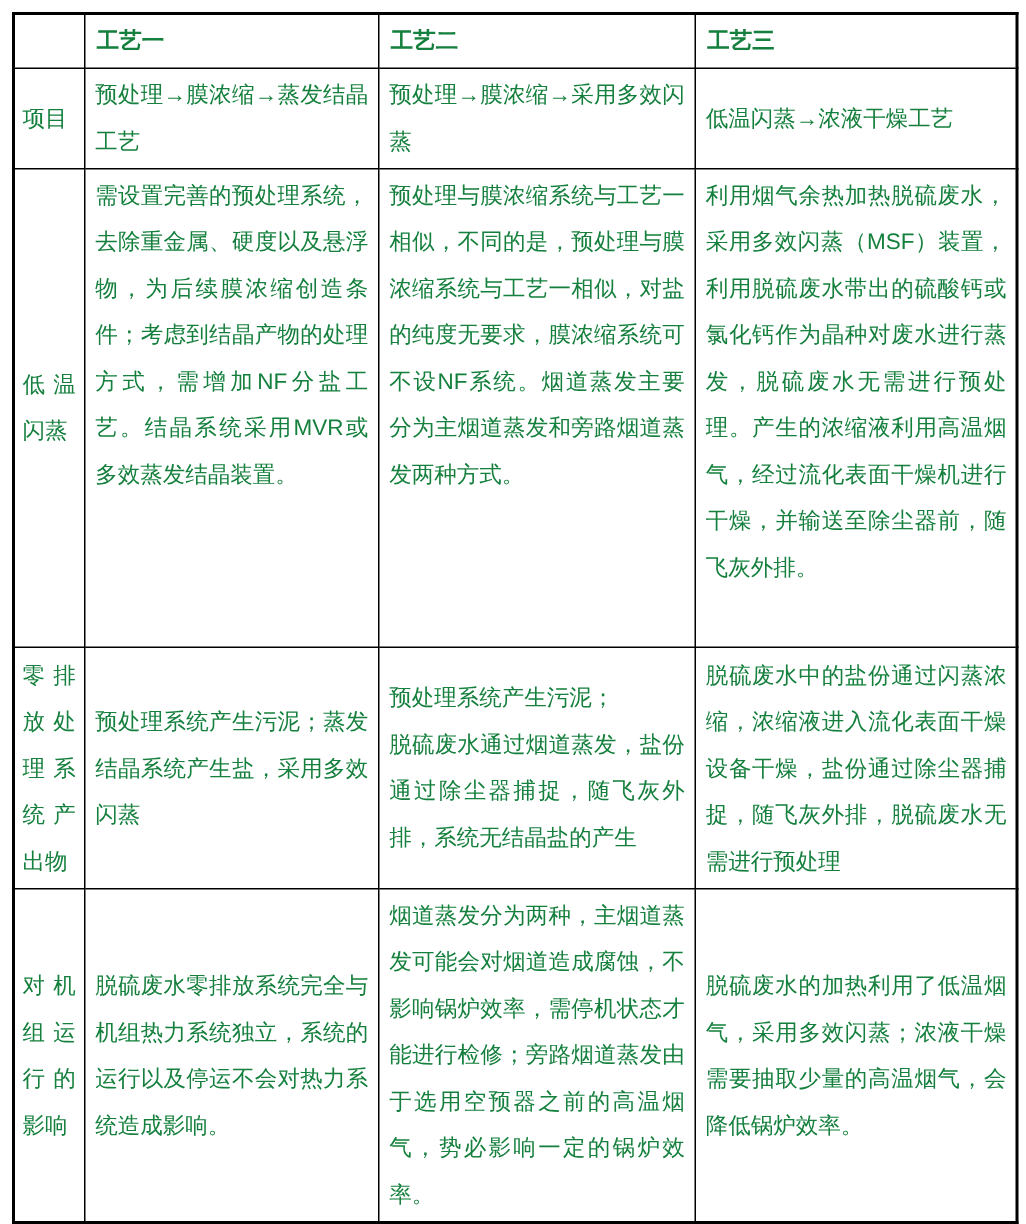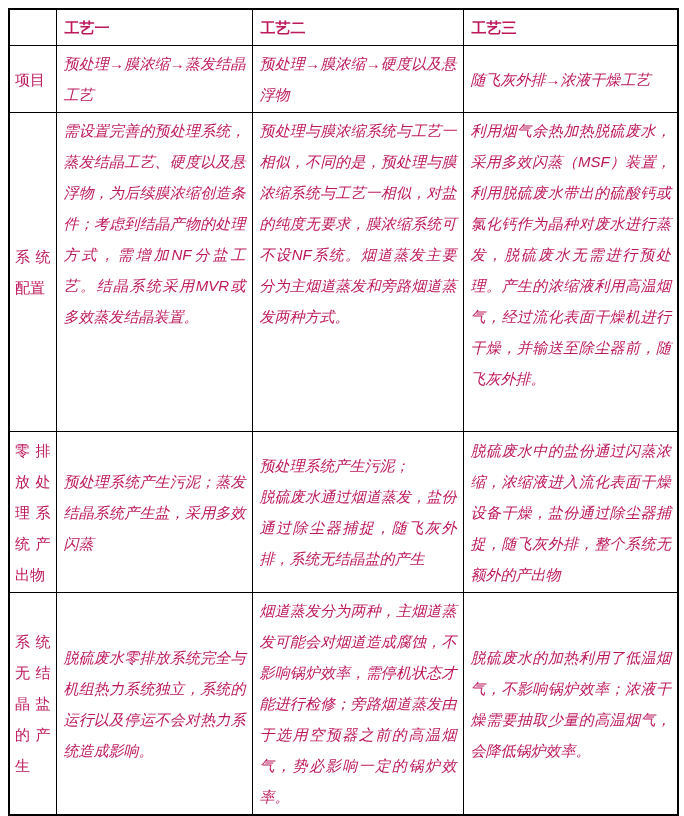--- a/index.html
+++ b/index.html
@@ -9,21 +9,21 @@
     width: 684px;
     height: 816px;
     font-family: "Liberation Sans", sans-serif;
   }
   .doc-table {
     border-collapse: collapse;
     table-layout: fixed;
     width: 669px;
     margin: 8px 0 0 8px;
     border: 2px solid #000000;
-    color: #be185d;
+    color: #15803d;
     font-size: 15px;
   }
   .doc-table td {
     border: 1px solid #000000;
     box-sizing: border-box;
     vertical-align: middle;
     padding: 2px 6px 2px 7px;
     line-height: 31px;
     overflow: hidden;
   }
@@ -34,21 +34,20 @@
   }
   td.rowlabel {
     text-align: justify;
     text-justify: inter-character;
     padding: 2px 5px;
   }
   td.cell {
     text-align: justify;
     text-justify: inter-character;
     white-space: pre-wrap;
-    font-style: italic;
   }
   td.vtop {
     vertical-align: top;
   }
   tr.r-head   { height: 31px; }
   tr.r-proj   { height: 60px; }
   tr.r-sys    { height: 319px; }
   tr.r-output { height: 161px; }
   tr.r-impact { height: 221px; }
 </style>
@@ -66,39 +65,39 @@
     <tr class="r-head">
       <td class="rowlabel"></td>
       <td class="head">工艺一</td>
       <td class="head">工艺二</td>
       <td class="head">工艺三</td>
     </tr>
 
     <tr class="r-proj">
       <td class="rowlabel">项目</td>
       <td class="cell vtop">预处理→膜浓缩→蒸发结晶工艺</td>
-      <td class="cell vtop">预处理→膜浓缩→硬度以及悬浮物</td>
-      <td class="cell">随飞灰外排→浓液干燥工艺</td>
+      <td class="cell vtop">预处理→膜浓缩→采用多效闪蒸</td>
+      <td class="cell">低温闪蒸→浓液干燥工艺</td>
     </tr>
 
     <tr class="r-sys">
-      <td class="rowlabel">系统配置</td>
-      <td class="cell vtop">需设置完善的预处理系统，蒸发结晶工艺、硬度以及悬浮物，为后续膜浓缩创造条件；考虑到结晶产物的处理方式，需增加NF分盐工艺。结晶系统采用MVR或多效蒸发结晶装置。</td>
+      <td class="rowlabel">低温闪蒸</td>
+      <td class="cell vtop">需设置完善的预处理系统，去除重金属、硬度以及悬浮物，为后续膜浓缩创造条件；考虑到结晶产物的处理方式，需增加NF分盐工艺。结晶系统采用MVR或多效蒸发结晶装置。</td>
       <td class="cell vtop">预处理与膜浓缩系统与工艺一相似，不同的是，预处理与膜浓缩系统与工艺一相似，对盐的纯度无要求，膜浓缩系统可不设NF系统。烟道蒸发主要分为主烟道蒸发和旁路烟道蒸发两种方式。</td>
       <td class="cell vtop">利用烟气余热加热脱硫废水，采用多效闪蒸（MSF）装置，利用脱硫废水带出的硫酸钙或氯化钙作为晶种对废水进行蒸发，脱硫废水无需进行预处理。产生的浓缩液利用高温烟气，经过流化表面干燥机进行干燥，并输送至除尘器前，随飞灰外排。</td>
     </tr>
 
     <tr class="r-output">
       <td class="rowlabel">零排放处理系统产出物</td>
       <td class="cell">预处理系统产生污泥；蒸发结晶系统产生盐，采用多效闪蒸</td>
       <td class="cell">预处理系统产生污泥；
 脱硫废水通过烟道蒸发，盐份通过除尘器捕捉，随飞灰外排，系统无结晶盐的产生</td>
-      <td class="cell">脱硫废水中的盐份通过闪蒸浓缩，浓缩液进入流化表面干燥设备干燥，盐份通过除尘器捕捉，随飞灰外排，整个系统无额外的产出物</td>
+      <td class="cell">脱硫废水中的盐份通过闪蒸浓缩，浓缩液进入流化表面干燥设备干燥，盐份通过除尘器捕捉，随飞灰外排，脱硫废水无需进行预处理</td>
     </tr>
 
     <tr class="r-impact">
-      <td class="rowlabel">系统无结晶盐的产生</td>
+      <td class="rowlabel">对机组运行的影响</td>
       <td class="cell">脱硫废水零排放系统完全与机组热力系统独立，系统的运行以及停运不会对热力系统造成影响。</td>
       <td class="cell">烟道蒸发分为两种，主烟道蒸发可能会对烟道造成腐蚀，不影响锅炉效率，需停机状态才能进行检修；旁路烟道蒸发由于选用空预器之前的高温烟气，势必影响一定的锅炉效率。</td>
-      <td class="cell">脱硫废水的加热利用了低温烟气，不影响锅炉效率；浓液干燥需要抽取少量的高温烟气，会降低锅炉效率。</td>
+      <td class="cell">脱硫废水的加热利用了低温烟气，采用多效闪蒸；浓液干燥需要抽取少量的高温烟气，会降低锅炉效率。</td>
     </tr>
   </tbody>
 </table>
 
 </body></html>

